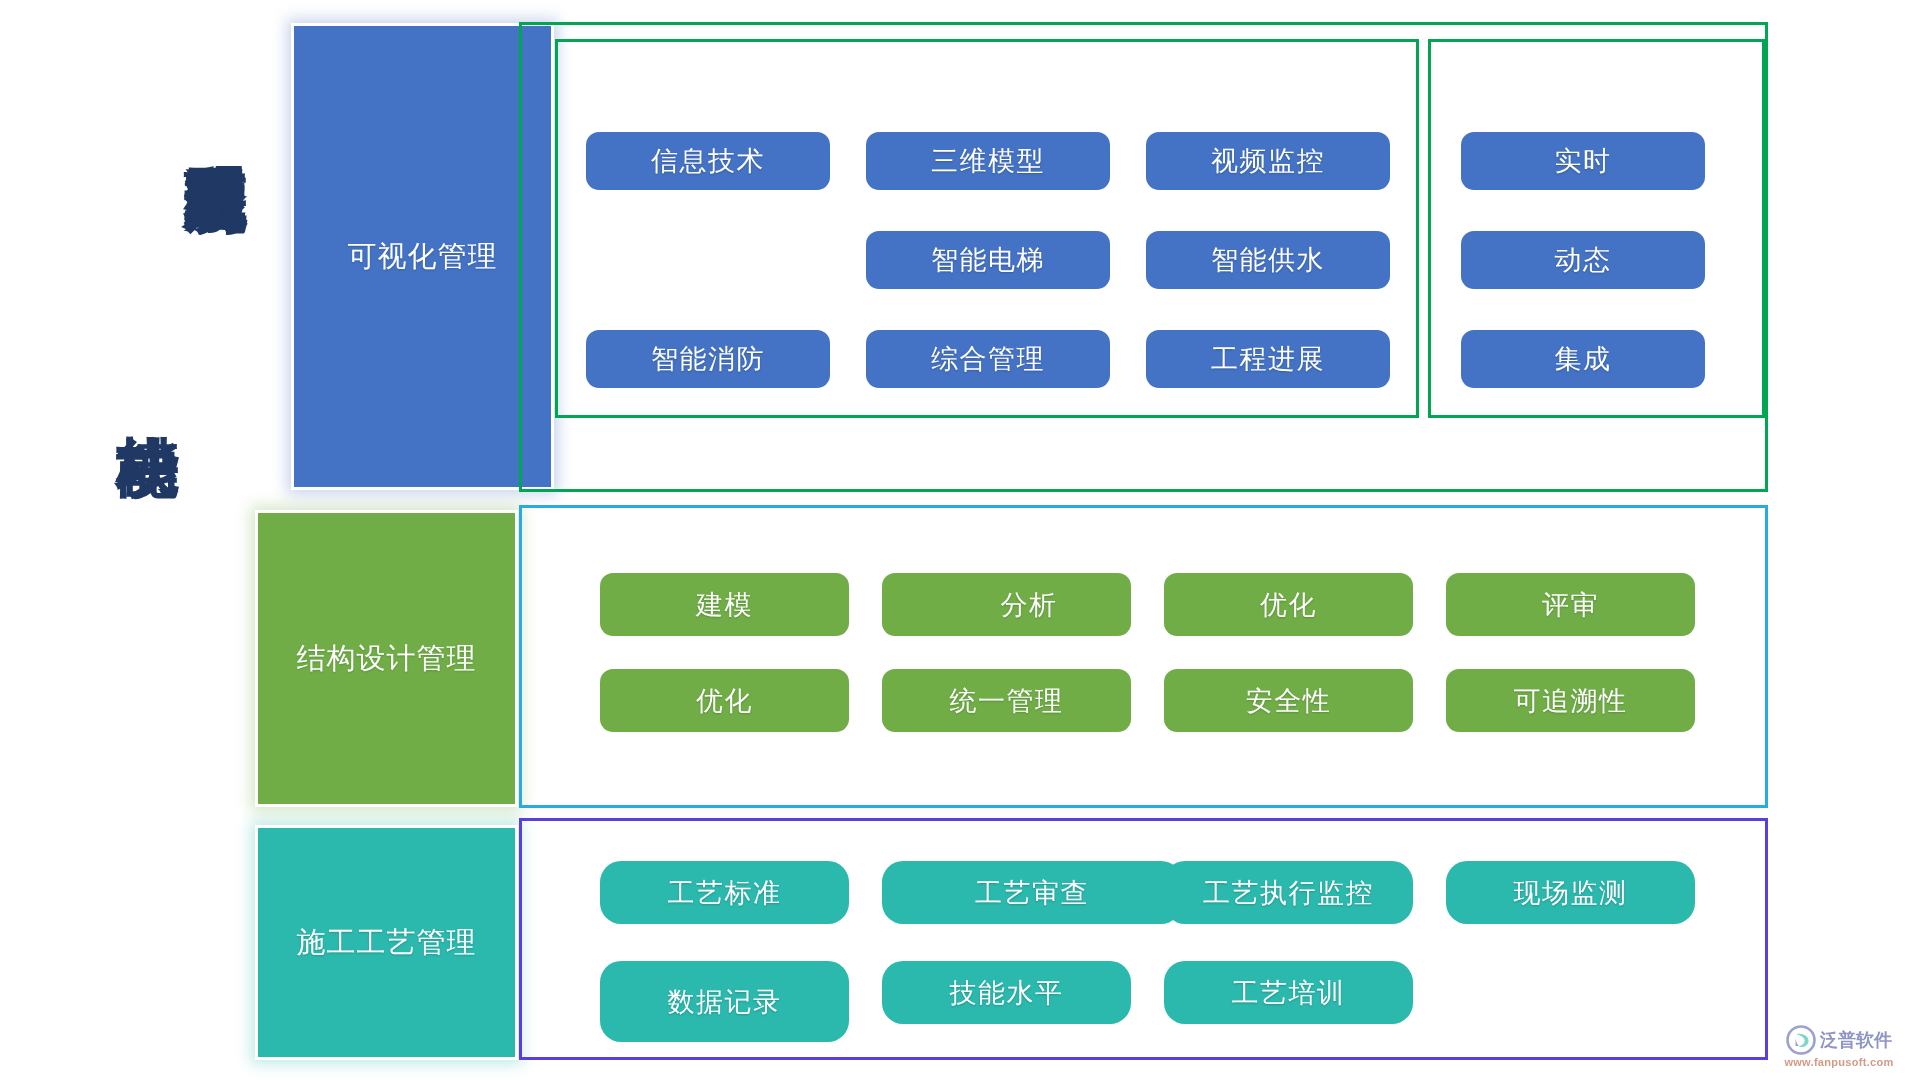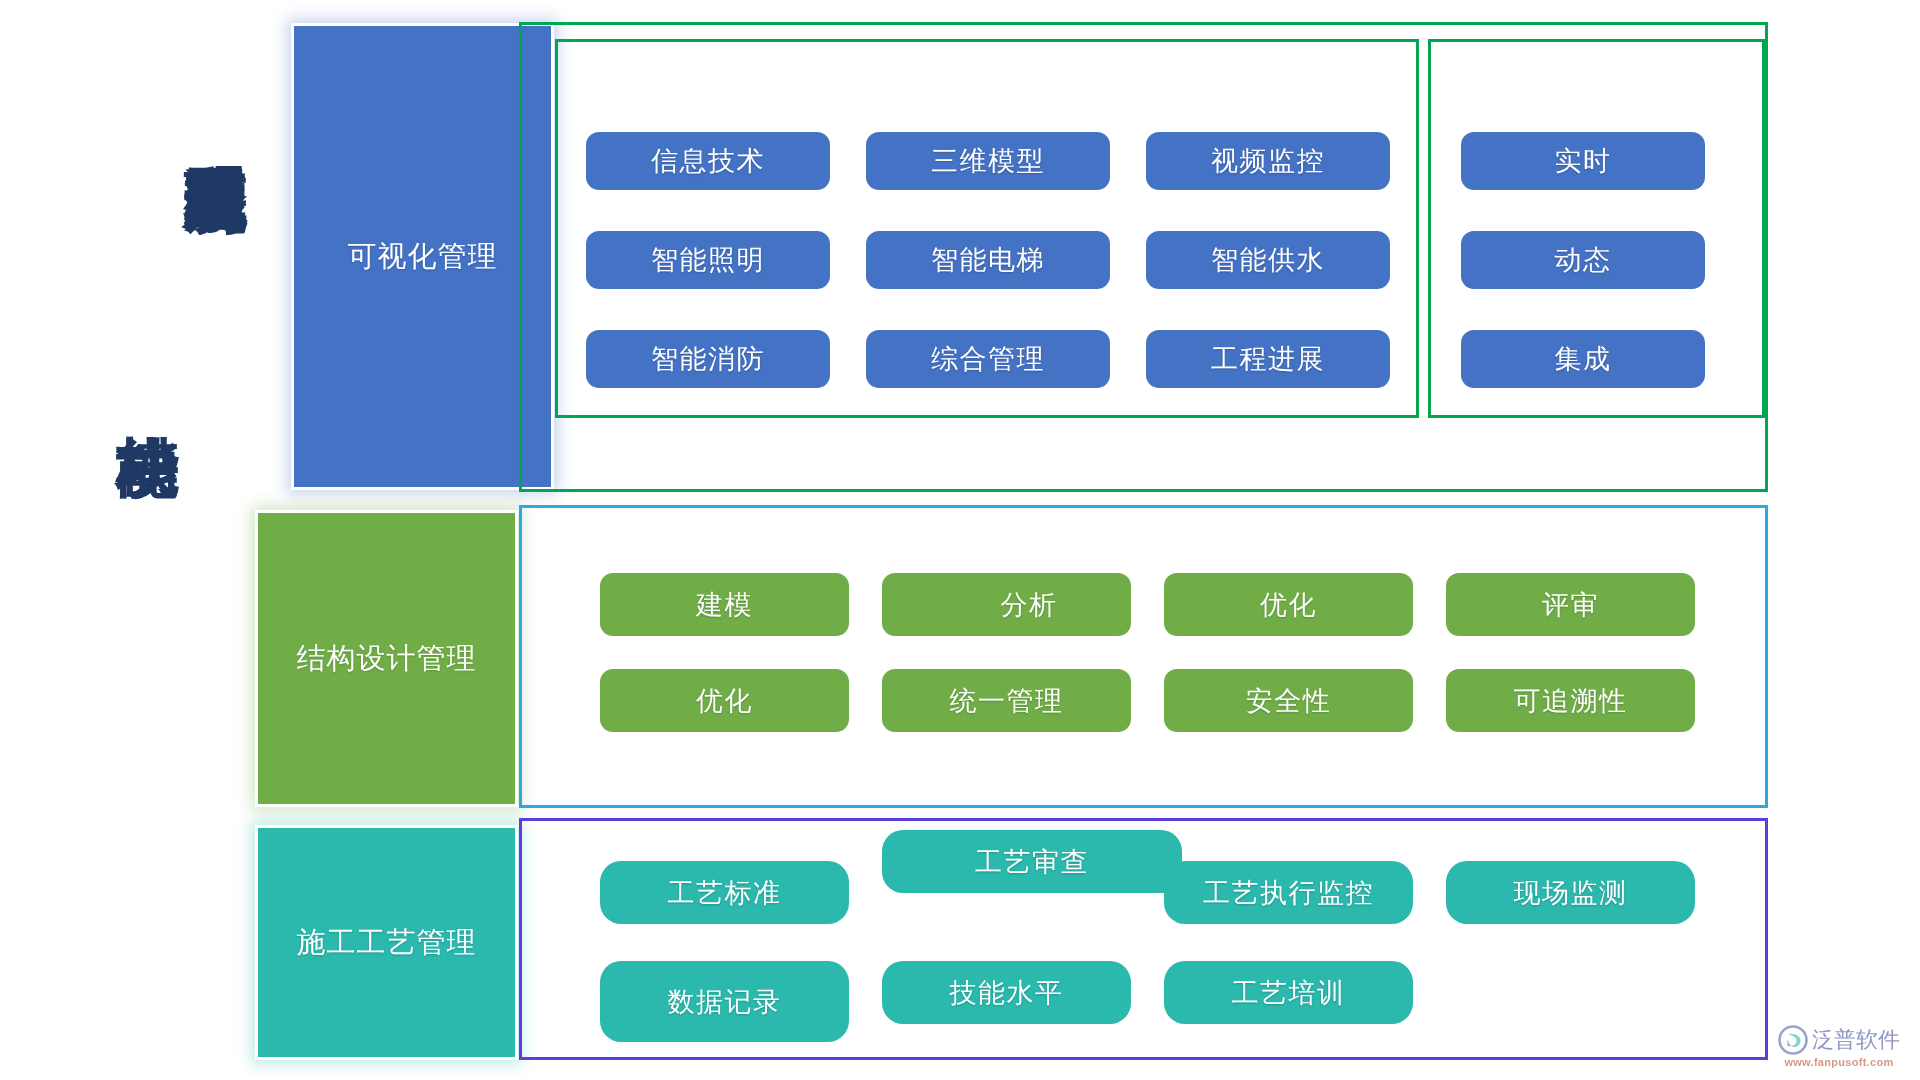--- a/index.html
+++ b/index.html
@@ -168,22 +168,22 @@
     align-items: center;
     gap: 4px;
   }
   .wm-mark {
     width: 30px; height: 30px;
     position: relative;
     flex: 0 0 auto;
   }
   .wm-name {
     font-family: "Liberation Sans", "DejaVu Sans", sans-serif;
-    font-size: 22px;
-    font-weight: 400;
+    font-size: 18px;
+    font-weight: 700;
     color: #8F96C4;
     letter-spacing: 0px;
     text-align: right;
   }
   .wm-url {
     font-family: "Liberation Sans", "DejaVu Sans", sans-serif;
     font-size: 11px;
     font-weight: 700;
     color: #D49A88;
     letter-spacing: 0.3px;
@@ -206,21 +206,20 @@
 
     <div class="sec-frame"></div>
 
     <div class="sec-inner-frame inner-a"></div>
     <div class="sec-inner-frame inner-b"></div>
 
     <div class="chip" style="left:586px; top:132px; width:244px; height:58px;">信息技术</div>
     <div class="chip" style="left:866px; top:132px; width:244px; height:58px;">三维模型</div>
     <div class="chip" style="left:1146px; top:132px; width:244px; height:58px;">视频监控</div>
 
-    <div class="chip" style="left:586px; top:231px; width:244px; height:58px;">智能照明</div>
     <div class="chip" style="left:866px; top:231px; width:244px; height:58px;">智能电梯</div>
     <div class="chip" style="left:1146px; top:231px; width:244px; height:58px;">智能供水</div>
 
     <div class="chip" style="left:586px; top:330px; width:244px; height:58px;">智能消防</div>
     <div class="chip" style="left:866px; top:330px; width:244px; height:58px;">综合管理</div>
     <div class="chip" style="left:1146px; top:330px; width:244px; height:58px;">工程进展</div>
 
     <div class="chip" style="left:1461px; top:231px; width:244px; height:58px;">动态</div>
     <div class="chip" style="left:1461px; top:132px; width:244px; height:58px;">实时</div>
     <div class="chip" style="left:1461px; top:330px; width:244px; height:58px;">集成</div>
@@ -243,21 +242,21 @@
     <div class="chip" style="left:1446px; top:669px; width:249px; height:63px;">可追溯性</div>
   </div>
 
   <div class="section" id="sec3">
 
     <div class="sec-label">施工工艺管理</div>
 
     <div class="sec-frame"></div>
 
     <div class="chip" style="left:600px; top:861px; width:249px; height:63px;">工艺标准</div>
-    <div class="chip" style="left:882px; top:830px; width:300px; height:63px;">工艺审查</div>
+    <div class="chip" style="left:882px; top:861px; width:300px; height:63px;">工艺审查</div>
     <div class="chip" style="left:1164px; top:861px; width:249px; height:63px;">工艺执行监控</div>
     <div class="chip" style="left:1446px; top:861px; width:249px; height:63px;">现场监测</div>
 
     <div class="chip" style="left:600px; top:961px; width:249px; height:81px;">数据记录</div>
     <div class="chip" style="left:882px; top:961px; width:249px; height:63px;">技能水平</div>
     <div class="chip" style="left:1164px; top:961px; width:249px; height:63px;">工艺培训</div>
   </div>
 
   <div class="watermark">
     <div class="wm-row">

